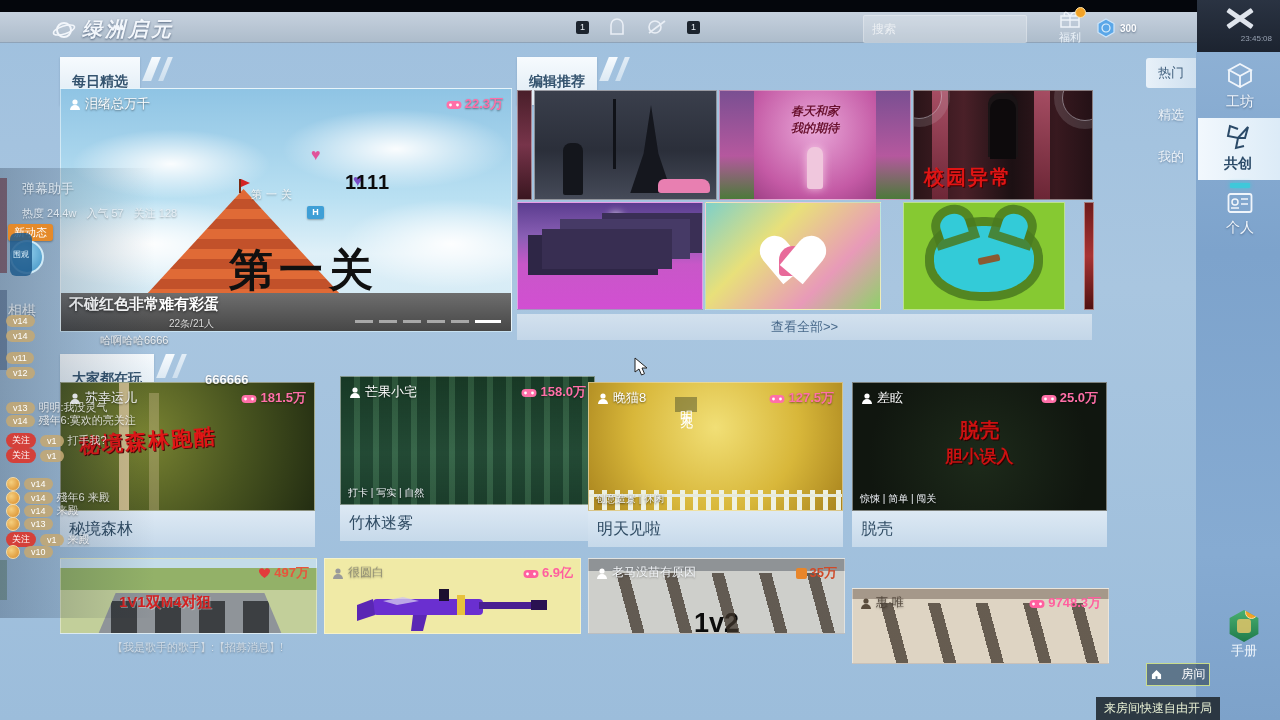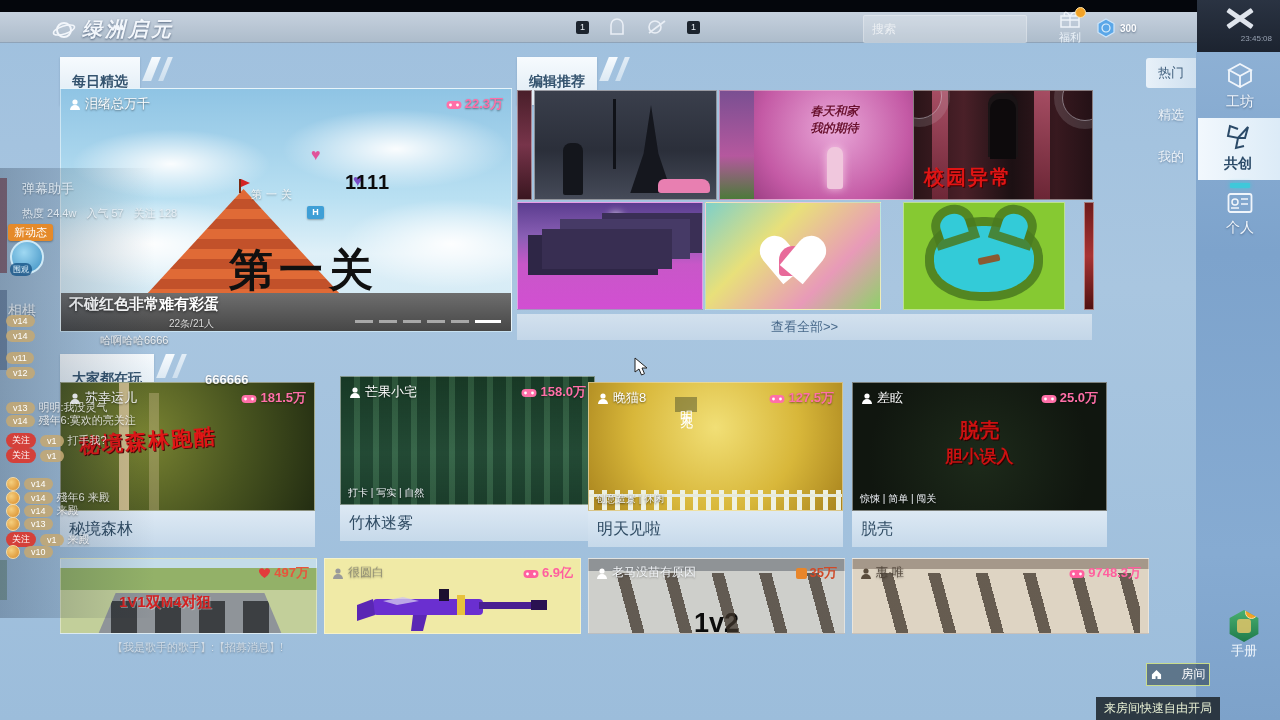--- a/index.html
+++ b/index.html
@@ -85,21 +85,21 @@
   
   .thumb{position:absolute;overflow:hidden;border:1px solid rgba(255,255,255,.45);}
   .sc-strip1{background:linear-gradient(180deg,#4a1f2a,#77344a 50%,#3a1620);}
   .sc-strip2{background:linear-gradient(180deg,#6e1b1b,#a83434 50%,#511111);}
   .sc-eiffel{background:linear-gradient(180deg,#3a3f4c 0%,#2b2f3a 55%,#454a58 100%);}
   .tower{position:absolute;right:28px;bottom:6px;width:74px;height:88px;background:#15171e;
     clip-path:polygon(50% 0,60% 55%,78% 100%,22% 100%,40% 55%);}
   .car{position:absolute;right:6px;bottom:6px;width:52px;height:14px;background:#e87fb1;border-radius:6px 8px 3px 3px;}
   .lamp{position:absolute;left:78px;top:8px;width:3px;height:70px;background:#101218;}
   .figure-dark{position:absolute;left:28px;bottom:4px;width:20px;height:52px;background:#14161c;border-radius:8px 8px 2px 2px;}
-  .sc-spring{background:radial-gradient(circle at 50% 35%,#e9a7d8,#c45aa5 55%,#7e2a6b 100%);padding-left:39px;}
+  .sc-spring{background:radial-gradient(circle at 50% 35%,#e9a7d8,#c45aa5 55%,#7e2a6b 100%);}
   .spring-side-l,.spring-side-r{position:absolute;top:0;bottom:0;width:34px;
     background:linear-gradient(180deg,#7a4f92,#b5589e 60%,#4c7a3a);}
   .spring-side-l{left:0;} .spring-side-r{right:0;}
   .spring-figure{position:absolute;left:50%;bottom:10px;width:16px;height:42px;margin-left:-8px;
     background:#f0c7dd;border-radius:7px 7px 3px 3px;box-shadow:0 0 10px rgba(255,220,240,.8);}
   .spring-text{position:absolute;left:0;right:0;top:12px;text-align:center;color:#6b1030;
     font-size:12px;font-style:italic;font-weight:bold;text-shadow:0 0 2px rgba(255,255,255,.25);}
   .sc-horror{background:linear-gradient(90deg,#2a1418 0%,#4a2028 28%,#1c1013 55%,#38191f 80%,#241116 100%);}
   .curtain{position:absolute;top:0;bottom:0;width:16px;background:linear-gradient(180deg,#c25a74,#7a2a3c);opacity:.8;}
   .web{position:absolute;width:44px;height:44px;border:1px solid rgba(220,220,230,.5);border-radius:50%;
@@ -171,21 +171,21 @@
   .ov-panel{left:0;top:168px;width:155px;height:450px;
     background:linear-gradient(90deg,rgba(25,40,60,.28),rgba(25,40,60,0));}
   .ov-title{left:22px;top:180px;color:#e4edf5;font-size:13px;opacity:.9;text-shadow:0 1px 2px rgba(0,0,0,.4);}
   .ov-stats{left:22px;top:206px;color:#eaf0f6;font-size:11px;opacity:.85;display:flex;gap:10px;
     text-shadow:0 1px 2px rgba(0,0,0,.4);white-space:nowrap;}
   .ov-new{left:8px;top:224px;background:#e58a2a;color:#fff;font-size:11px;padding:1px 6px;border-radius:3px;
     box-shadow:0 1px 2px rgba(0,0,0,.3);}
   .ov-avatar{left:10px;top:240px;width:30px;height:30px;border-radius:50%;
     background:radial-gradient(circle at 40% 35%,#9fd8f2,#3c8fc2);border:2px solid #cfe9f6;}
   .ov-avatar span{position:absolute;left:-2px;bottom:-4px;background:rgba(30,90,140,.85);color:#dff2fc;
-    font-size:8px;padding:1px 3px;border-radius:6px;}
+    font-size:8px;padding:16px 3px;border-radius:6px;}
   .ov-section{left:8px;top:302px;color:rgba(255,255,255,.65);font-size:14px;text-shadow:0 1px 2px rgba(0,0,0,.4);}
   .chatrow{position:absolute;left:6px;display:flex;align-items:center;gap:4px;white-space:nowrap;}
   .lvl{background:rgba(196,168,116,.88);color:#fff;font-size:9px;padding:1px 7px;border-radius:8px;}
   .follow-pill{background:#d4403a;color:#fff;font-size:9px;padding:1px 6px;border-radius:8px;}
   .odot{width:12px;height:12px;border-radius:50%;background:radial-gradient(circle at 35% 35%,#f5cf7e,#d88a28);
     border:1px solid #f5dca8;}
   .cmsg{color:rgba(255,255,255,.78);font-size:11px;text-shadow:0 1px 2px rgba(0,0,0,.45);}
   .streamchat{left:205px;top:372px;color:#fff;font-size:13px;font-weight:bold;text-shadow:0 1px 2px rgba(0,0,0,.6);opacity:.95;}
   .bottomline{left:112px;top:640px;color:rgba(255,255,255,.6);font-size:11px;text-shadow:0 1px 2px rgba(0,0,0,.35);}
   .frag{position:absolute;left:0;width:7px;}
@@ -544,21 +544,21 @@
           <path d="M1 12 a5 5 0 0 1 10 0 Z" fill="#fff"></path>
       </svg>
       <span>老马没苗有原因</span>
     </div>
     <div class="p2-views" style="color:#d04a28;z-index:2;">
       <span style="display:inline-block;width:11px;height:11px;background:#e8862a;border-radius:2px;"></span>
       <span>35万</span>
     </div>
   </div>
 
-  <div class="pcard2 sc-range2" style="left:852px;top:558px;padding-left:40px;">
+  <div class="pcard2 sc-range2" style="left:852px;top:588px;">
     <div class="p2-author" style="color:rgba(74,62,50,.85);z-index:2;">
       <svg width="12" height="12" viewBox="0 0 12 12">
         <circle cx="6" cy="4" r="2.6" fill="#5a4c3c"></circle>
           <path d="M1 12 a5 5 0 0 1 10 0 Z" fill="#5a4c3c"></path>
       </svg>
       <span>惠·唯</span>
     </div>
     <div class="p2-views" style="color:#ff5f9e;z-index:2;">
       <svg width="16" height="11" viewBox="0 0 16 11">
         <rect x="0.5" y="2" width="15" height="8" rx="4" fill="#ff5f9e"></rect>

